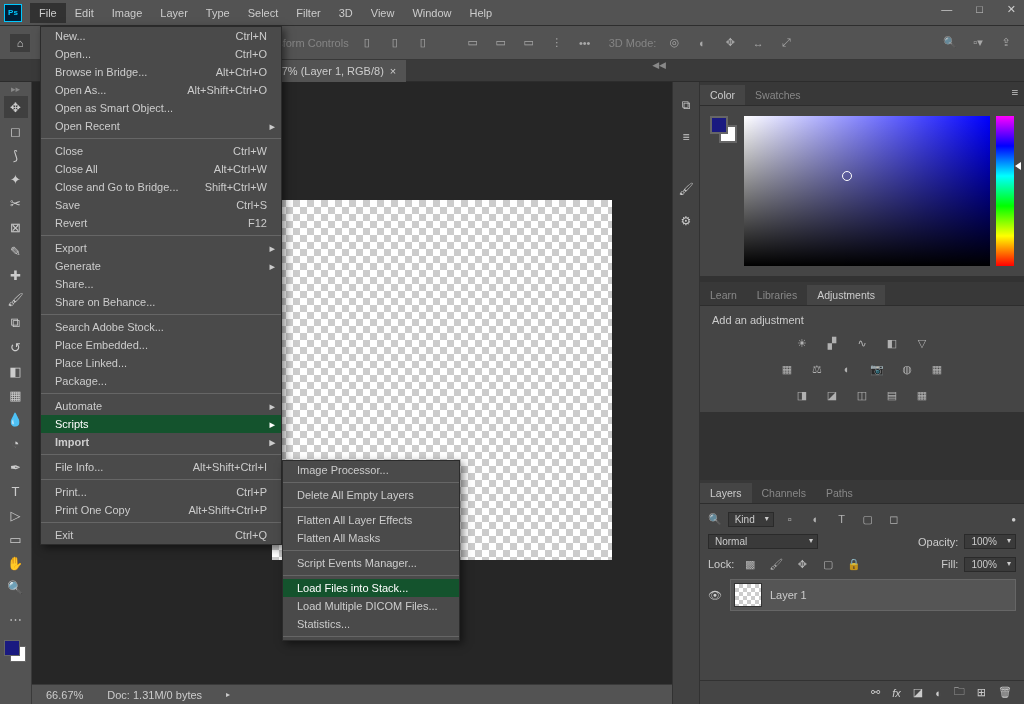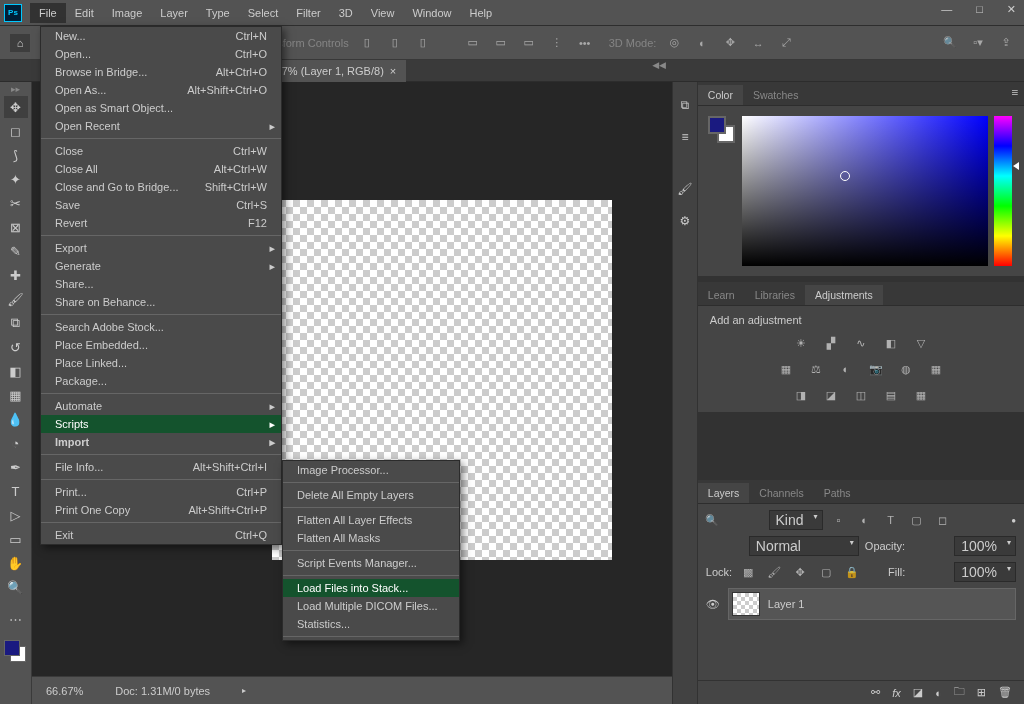--- a/index.html
+++ b/index.html
@@ -12,21 +12,21 @@
 .optbar { height: 34px; background: #535353; border-bottom:1px solid #383838; display:flex; align-items:center; gap:8px; padding-left:10px; }
 .home-icon { width:20px; height:18px; background:#3d3d3d; display:flex; align-items:center; justify-content:center; }
 .opt-btn { width:20px; height:20px; display:flex; align-items:center; justify-content:center; opacity:.7; }
 .tab-strip { height: 22px; background:#3a3a3a; border-bottom:1px solid #2c2c2c; display:flex; align-items:center; }
 .doc-tab { height:22px; background:#535353; padding:0 10px; display:flex; align-items:center; gap:6px; font-size:10.5px; }
 .tool-strip { position:absolute; left:0; top:82px; width:32px; bottom:0; background:#535353; border-right:1px solid #3a3a3a; display:flex; flex-direction:column; align-items:center; gap:2px; padding-top:2px; }
 .tool { width:24px; height:22px; display:flex; align-items:center; justify-content:center; font-size:13px; cursor:default; position:relative; }
 .tool.sel { background:#3f3f3f; }
 .canvas-area { position:absolute; left:32px; top:82px; right:352px; bottom:0; background:#262626; }
 .canvas { position:absolute; left:240px; top:118px; width:340px; height:360px; background-image: linear-gradient(45deg,#ccc 25%,transparent 25%),linear-gradient(-45deg,#ccc 25%,transparent 25%),linear-gradient(45deg,transparent 75%,#ccc 75%),linear-gradient(-45deg,transparent 75%,#ccc 75%); background-size:14px 14px; background-position:0 0,0 7px,7px -7px,-7px 0; background-color:#fff; }
-.statusbar { position:absolute; left:32px; right:352px; bottom:0; height:28px; background:#535353; border-top:1px solid #3a3a3a; display:flex; align-items:center; padding-left:14px; gap:32px; font-size:10.5px; }
+.statusbar { position:absolute; left:32px; right:352px; bottom:0; height:20px; background:#535353; border-top:1px solid #3a3a3a; display:flex; align-items:center; padding-left:14px; gap:24px; font-size:10.5px; }
 .panel-dock { position:absolute; right:0; top:82px; width:352px; bottom:0; background:#383838; display:flex; }
 .collapsed-rail { width:30px; background:#424242; border-left:1px solid #323232; border-right:1px solid #323232; display:flex; flex-direction:column; align-items:center; gap:10px; padding-top:12px; }
 .rail-icon { width:22px; height:22px; display:flex; align-items:center; justify-content:center; font-size:12px; }
 .panels { flex:1; display:flex; flex-direction:column; }
 .panel-tabs { height:24px; display:flex; align-items:flex-end; background:#383838; border-bottom:1px solid #2d2d2d; }
 .ptab { padding:4px 10px; font-size:10.5px; background:#2d2d2d; cursor:default; }
 .ptab.active { background:#454545; }
 .ptab.inactive { background:transparent; color:#888; }
 .panel-body { background:#454545; padding:10px; position:relative; }
 .color-picker { display:flex; gap:6px; }
@@ -36,21 +36,21 @@
 .sat-field { width:246px; height:150px; background: linear-gradient(to top, #000, transparent), linear-gradient(to right, #fff, #0000ff); position:relative; }
 .sat-cursor { position:absolute; width:10px; height:10px; border:1.5px solid #fff; border-radius:50%; transform:translate(-50%,-50%); }
 .hue-strip { width:18px; height:150px; background: linear-gradient(to bottom,#ff00ff,#0000ff,#00ffff,#00ff00,#ffff00,#ff0000); position:relative; }
 .hue-ptr { position:absolute; right:-7px; width:0; height:0; border-top:4px solid transparent; border-bottom:4px solid transparent; border-right:6px solid #fff; transform:translateY(-50%); }
 .panel-sep { height:6px; background:#323232; }
 .adjustments-body { background:#454545; padding:8px 12px; min-height:100px; font-size:10.5px; }
 .adj-icons { display:flex; gap:10px; margin-top:8px; }
 .adj-ic { width:20px; height:18px; display:flex; align-items:center; justify-content:center; opacity:.8; }
 .layers-body { background:#454545; padding:6px 8px; min-height:140px; }
 .layers-row1 { display:flex; align-items:center; gap:6px; margin-bottom:6px; }
-.layers-row1 .dd { background:#3a3a3a; border:1px solid #2a2a2a; padding:1px 18px 1px 6px; font-size:14px; position:relative;margin-left:43px; }
+.layers-row1 .dd { background:#3a3a3a; border:1px solid #2a2a2a; padding:1px 18px 1px 6px; font-size:10px; position:relative; }
 .layers-row1 .dd:after { content:"▾"; position:absolute; right:4px; font-size:8px; }
 .layer-item { display:flex; align-items:center; gap:8px; background:#555; padding:3px; border:1px solid #666; }
 .layer-thumb { width:28px; height:24px; background-image: linear-gradient(45deg,#ccc 25%,transparent 25%),linear-gradient(-45deg,#ccc 25%,transparent 25%),linear-gradient(45deg,transparent 75%,#ccc 75%),linear-gradient(-45deg,transparent 75%,#ccc 75%); background-size:8px 8px; background-position:0 0,0 4px,4px -4px,-4px 0; background-color:#fff; border:1px solid #333; }
 .layer-footer { position:absolute; bottom:0; right:0; left:0; height:24px; background:#454545; border-top:1px solid #323232; display:flex; align-items:center; justify-content:flex-end; gap:12px; padding-right:12px; }
 .dropdown { position:absolute; background:#4a4a4a; border:1px solid #2b2b2b; box-shadow:3px 3px 8px rgba(0,0,0,.5); z-index:100; }
 .dd-file { left:40px; top:26px; width:242px; }
 .dd-row { display:flex; justify-content:space-between; padding:3px 14px; cursor:default; }
 .dd-row.dis { color:#777; }
 .dd-row.hl { background:#14532d; color:#fff; }
 .dd-row.hl span { color:#fff; }

